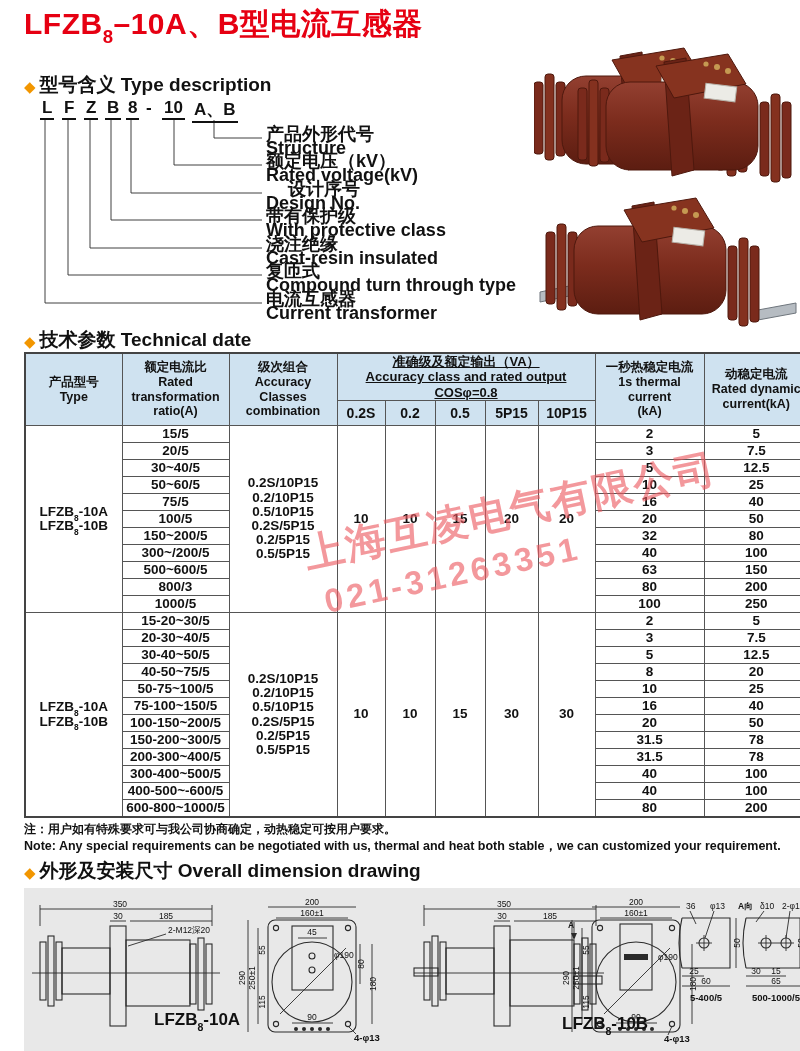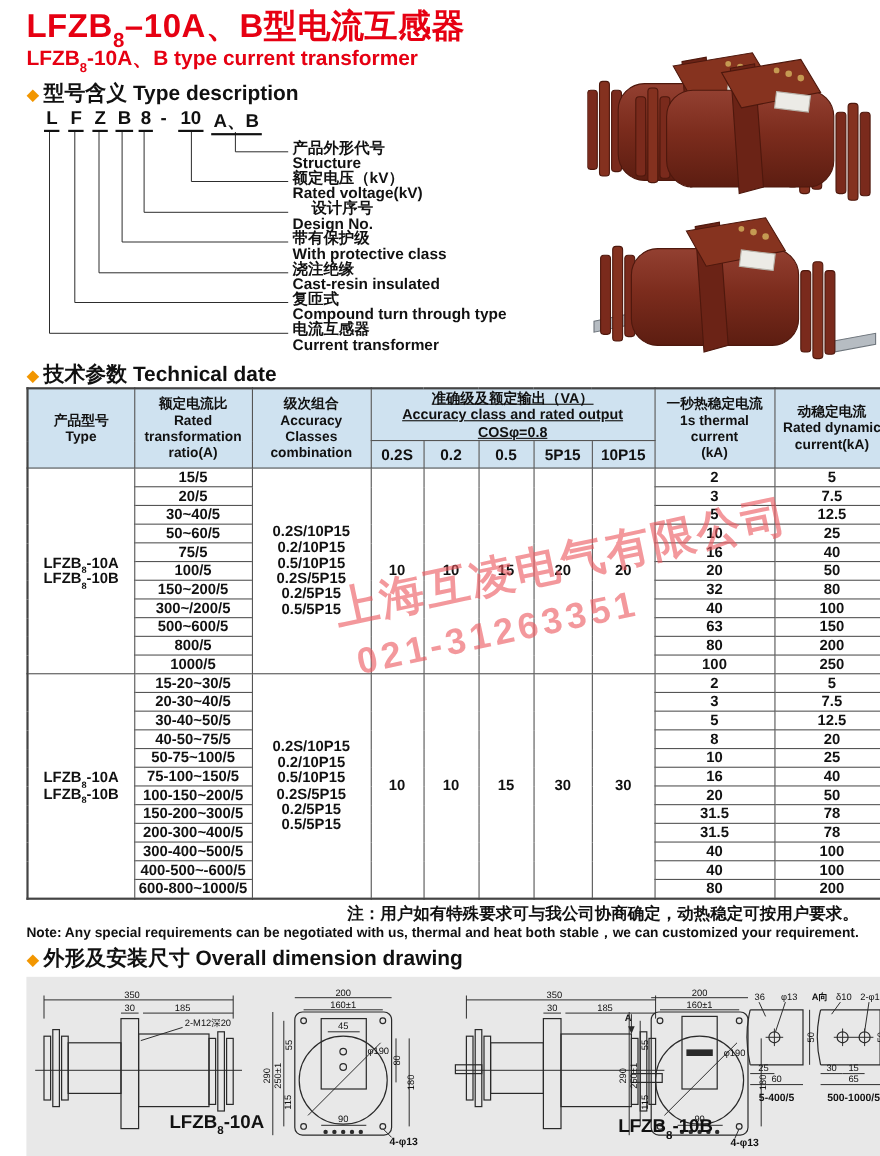--- a/index.html
+++ b/index.html
@@ -11,21 +11,21 @@
   .title{position:absolute;left:8px;top:4px;font-size:30px;font-weight:800;color:#e60012;letter-spacing:.5px;}
   .subtitle{position:absolute;left:8px;top:40px;font-size:19px;font-weight:800;color:#e60012;}
 
   .sec-head{position:absolute;left:8px;font-size:19px;font-weight:800;color:#111;display:flex;align-items:center;gap:4px;}
   .diamond{color:#f29600;font-size:15px;line-height:1;transform:translateY(1px);}
 
   
   #type-diagram{position:absolute;left:8px;top:98px;width:520px;height:232px;}
   #type-diagram svg{position:absolute;left:0;top:0;}
   .code-letter{position:absolute;top:0;font-size:17px;font-weight:800;border-bottom:2px solid #111;padding:0 2px 0 2px;z-index:2;}
-  .td-label{position:absolute;left:242px;line-height:14px;font-size:14px;font-weight:700;white-space:nowrap;}
+  .td-label{position:absolute;left:242px;line-height:14px;font-size:18px;font-weight:700;white-space:nowrap;}
 
   
   #photos{position:absolute;left:518px;top:44px;}
 
   
   #watermark{position:absolute;left:288px;top:478px;width:470px;transform:rotate(-12deg);
              color:rgba(236,88,96,.62);font-weight:800;z-index:5;pointer-events:none;}
   #watermark .w1{font-size:40px;letter-spacing:2px;white-space:nowrap;}
   #watermark .w2{font-size:33px;letter-spacing:4px;margin:4px 0 0 10px;}
 
@@ -36,38 +36,37 @@
   #tech-table th{background:#cfe2f0;font-weight:700;font-size:12.5px;line-height:1.18;white-space:pre-line;}
   #tech-table thead tr:first-child th{height:46px;}
   #tech-table thead tr:last-child th{height:24px;font-size:14px;}
   #tech-table td{font-weight:700;font-size:13.5px;height:16px;line-height:1.05;background:#fff;}
   td.type-cell{font-size:15px;line-height:1.55;}
   td.accuracy-cell{font-size:14.5px;white-space:pre-line;line-height:1.8;}
   td.output-cell{font-size:14px;}
 
   
   #note{position:absolute;left:8px;top:821px;font-weight:700;}
-  #note .nzh{font-size:15px;text-align:right;}
+  #note .nzh{font-size:12px;}
   #note .nen{font-size:12.5px;}
 
   
   #dim-strip{position:absolute;left:8px;top:888px;width:784px;height:175px;background:#e8e8e8;}
   .dwg-label{position:absolute;font-size:17px;font-weight:800;}
   .dim{font:8.5px "Liberation Sans","DejaVu Sans",sans-serif;fill:#111;}
   .cap{font:700 9.5px "Liberation Sans","DejaVu Sans",sans-serif;fill:#111;}
   .ln{stroke:#2a2a2a;stroke-width:.9;fill:none;}
   .shape{stroke:#2a2a2a;stroke-width:1.1;fill:none;}
 </style>
 </head>
 <body>
 
 <div id="page">
 
   <div class="title"><span>LFZB</span><sub>8</sub><span>–10A、B型电流互感器</span></div>
-  <div class="subtitle"><span>LFZB</span><sub>8</sub><span>-10A、B type current transformer</span></div>
 
   <div class="sec-head" style="top:72px;">
     <span class="diamond">◆</span>
     <span>型号含义 Type description</span>
   </div>
 
   <div id="type-diagram">
     <span class="code-letter" style="left:16px;">L</span>
     <span class="code-letter" style="left:38px;">F</span>
     <span class="code-letter" style="left:60px;">Z</span>
@@ -249,21 +248,21 @@
           <td class="ratio-cell">300~/200/5</td>
           <td class="thermal-cell">40</td>
           <td class="dynamic-cell">100</td>
         </tr>
         <tr>
           <td class="ratio-cell">500~600/5</td>
           <td class="thermal-cell">63</td>
           <td class="dynamic-cell">150</td>
         </tr>
         <tr>
-          <td class="ratio-cell">800/5</td>
+          <td class="ratio-cell">800/3</td>
           <td class="thermal-cell">80</td>
           <td class="dynamic-cell">200</td>
         </tr>
         <tr>
           <td class="ratio-cell">1000/5</td>
           <td class="thermal-cell">100</td>
           <td class="dynamic-cell">250</td>
         </tr>
         <tr>
           <td class="type-cell" rowspan="12">

